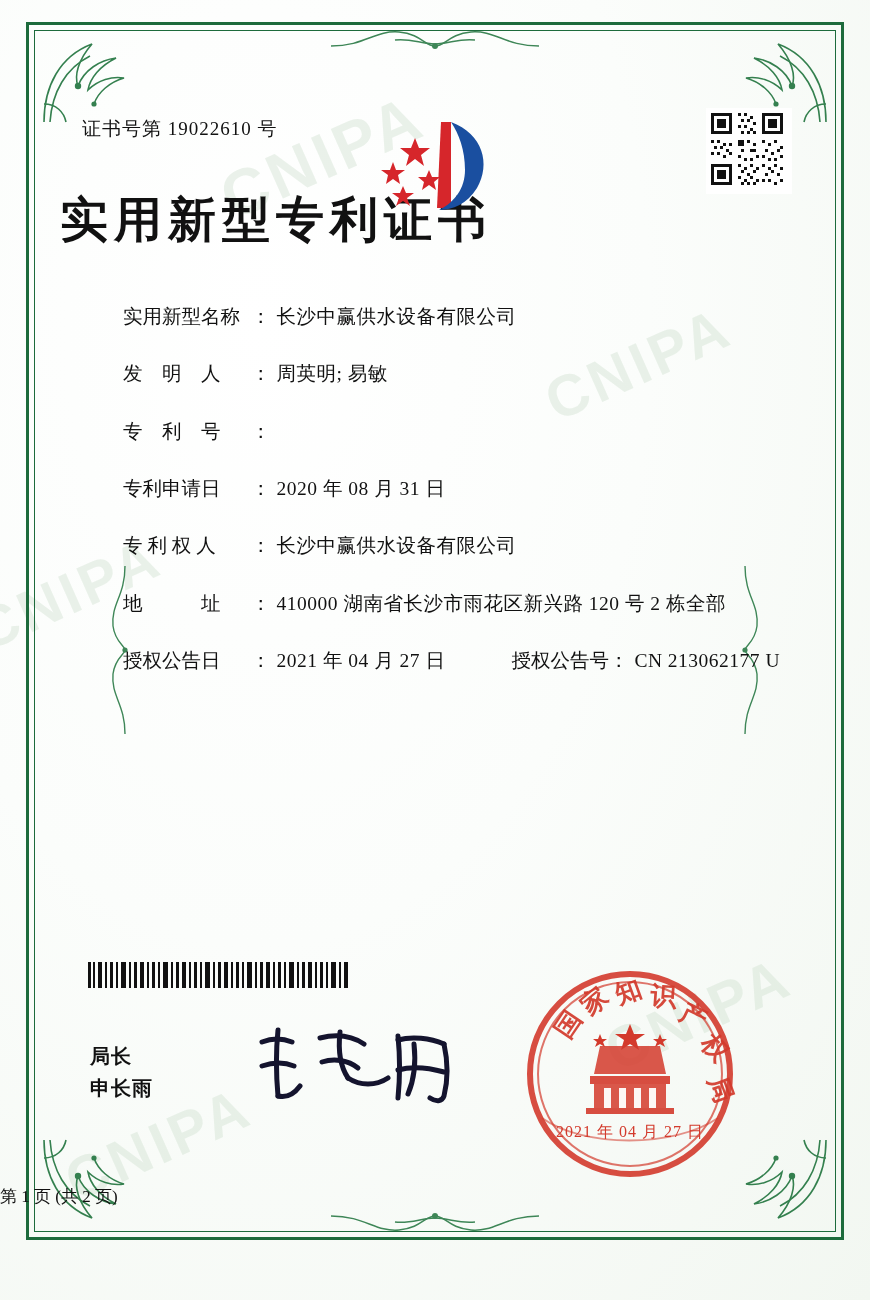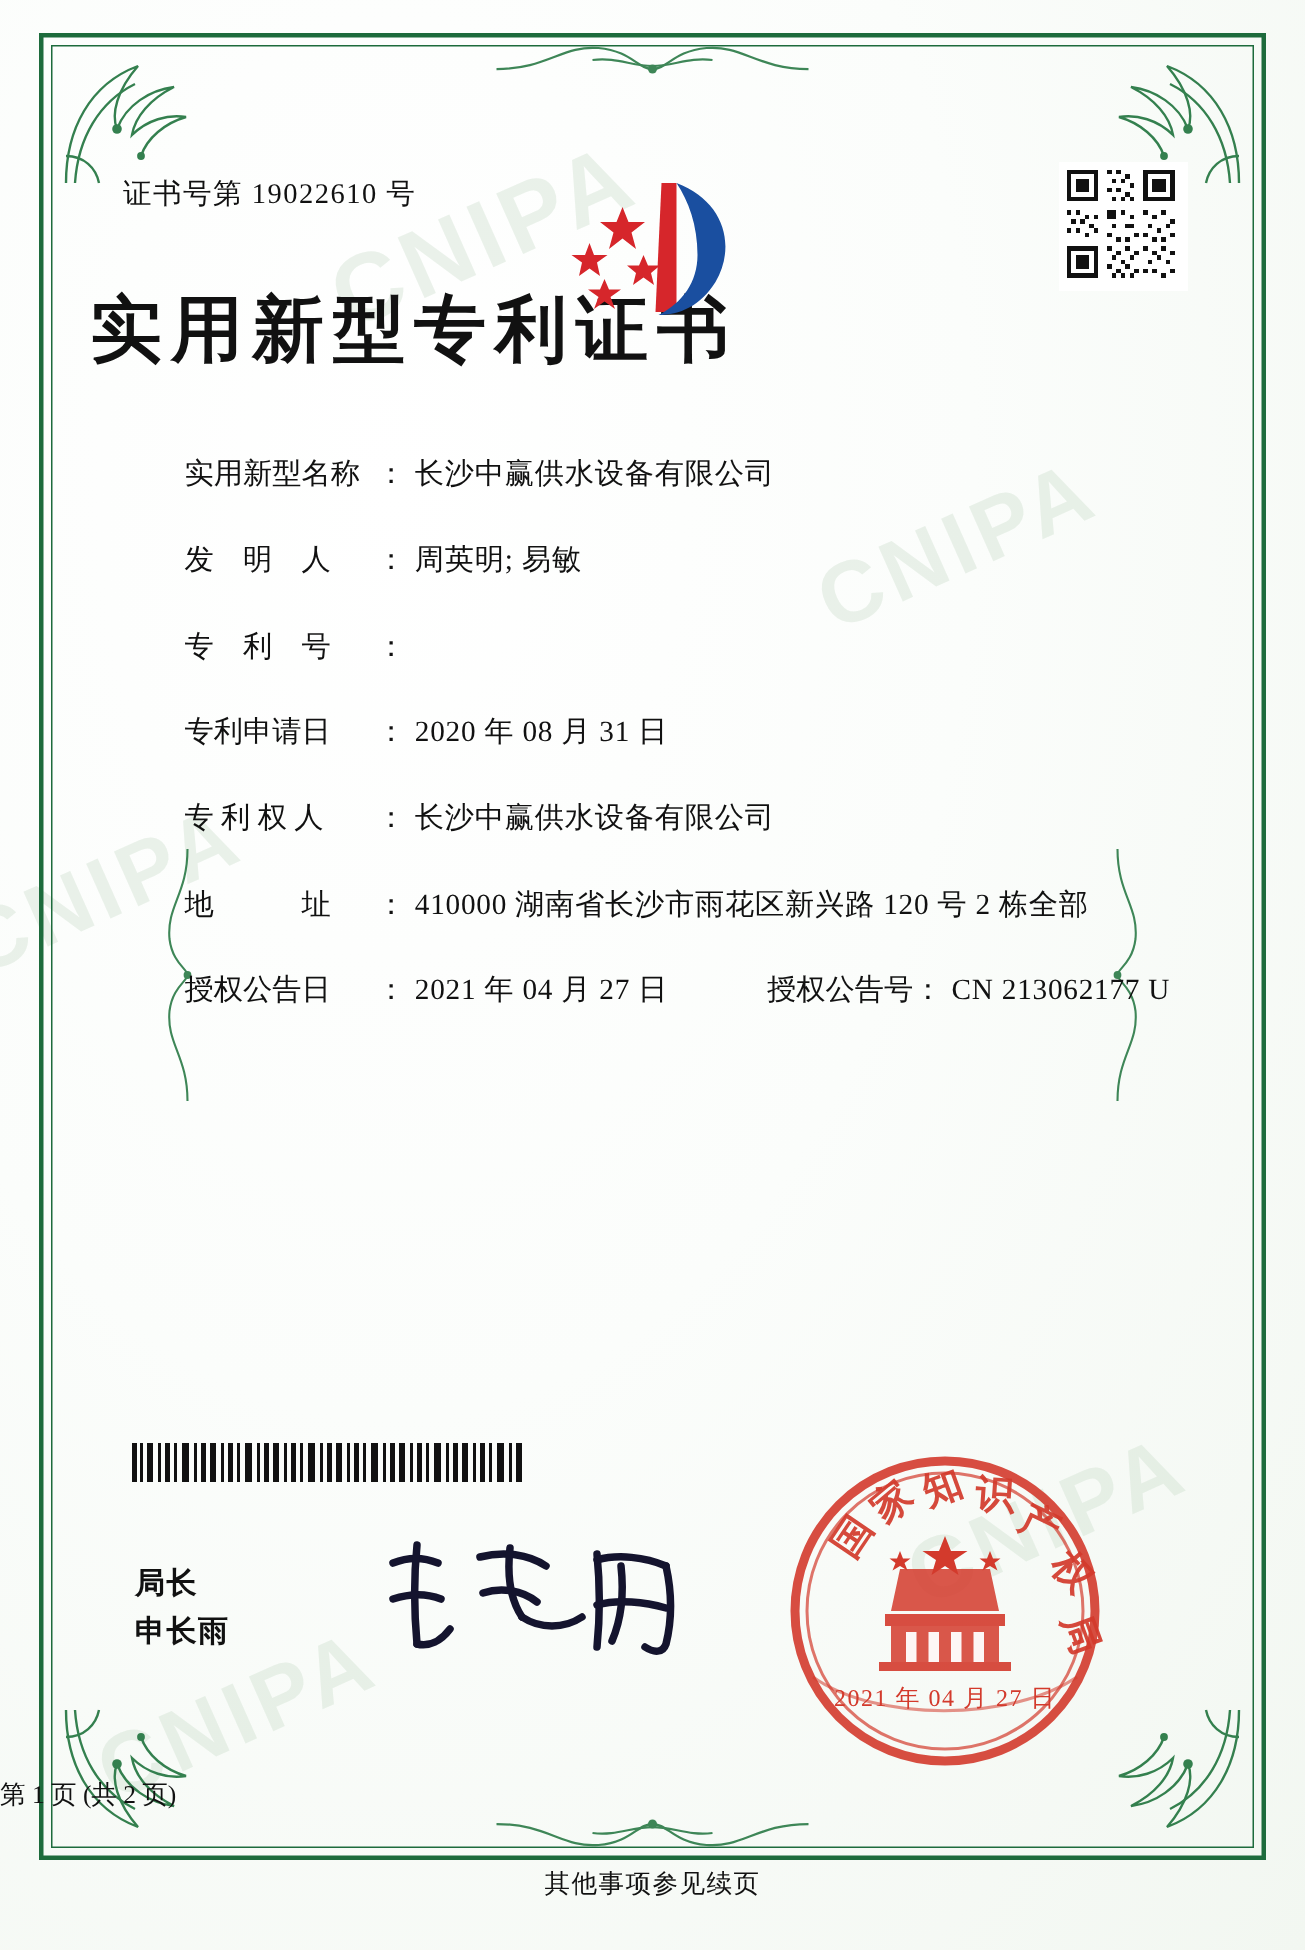--- a/index.html
+++ b/index.html
@@ -576,15 +576,14 @@
           <polygon points="-30,-46 -28,-41 -23,-41 -27,-38 -25,-33 -30,-36 -35,-33 -33,-38 -37,-41 -32,-41"></polygon>
           <polygon points="30,-46 32,-41 37,-41 33,-38 35,-33 30,-36 25,-33 27,-38 23,-41 28,-41"></polygon>
         </g>
       </g>
       <path d="M18 150 C60 180 150 180 194 150" fill="none" stroke="#d33a2c" stroke-width="2" opacity=".55"></path>
     </svg>
   </div>
   <div class="seal-date">2021 年 04 月 27 日</div>
 
   <div class="page-no">第 1 页 (共 2 页)</div>
-  <div class="footnote">其他事项参见续页</div>
 
 </div>
 
 </body></html>

